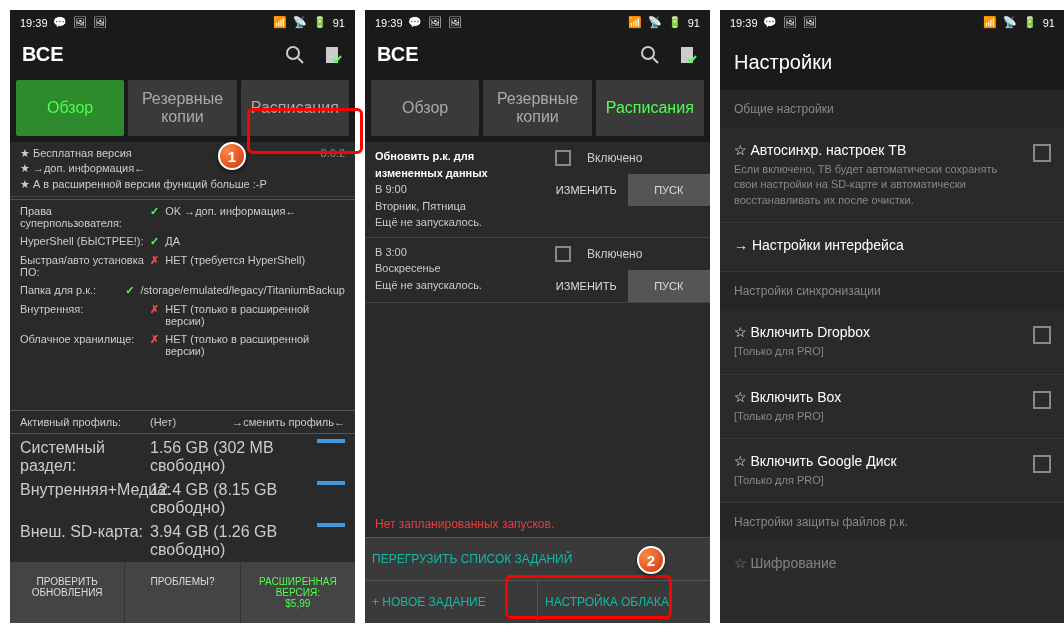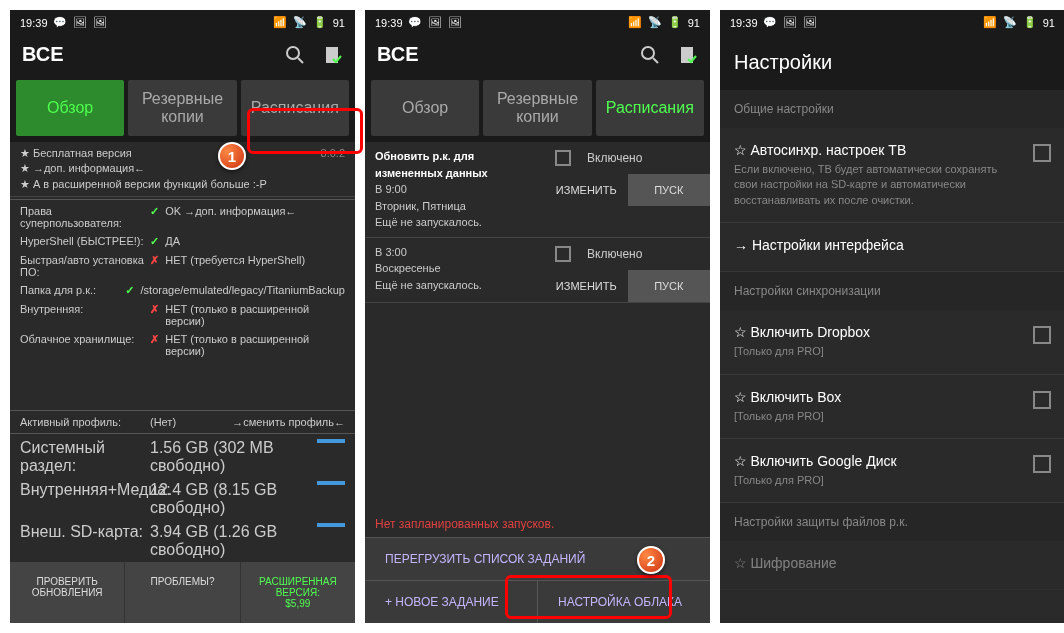--- a/index.html
+++ b/index.html
@@ -34,21 +34,21 @@
 .schedule-item{display:flex;border-bottom:1px solid #444}
 .schedule-left{flex:1;padding:6px 10px;font-size:11px;line-height:1.5}
 .schedule-title{color:#fff;font-weight:bold}
 .schedule-right{width:165px;display:flex;flex-direction:column}
 .check-row{display:flex;align-items:center;gap:16px;padding:8px 10px}
 .checkbox{width:16px;height:16px;border:2px solid #888;background:transparent}
 .action-row{display:flex}
 .action-btn{flex:1;padding:10px 4px;text-align:center;font-size:11px;color:#ddd}
 .action-btn.dark{background:#555}
 .no-runs{color:#e04040;padding:6px 10px;font-size:12px}
-.big-btn{padding:14px 20px;font-size:12px;color:#c4b5fd;border-top:1px solid #555;background:#3a3a3a}
+.big-btn{padding:14px 7px;font-size:12px;color:#14b8a6;border-top:1px solid #555;background:#3a3a3a}
 .settings-header{padding:16px 14px;font-size:20px;color:#fff;background:#1a1a1a}
 .section-header{padding:12px 14px;font-size:12px;color:#888;background:#262626}
 .setting-item{display:flex;padding:14px;border-bottom:1px solid #383838;align-items:flex-start;gap:10px}
 .setting-text{flex:1}
 .setting-title{color:#fff;font-size:14px;margin-bottom:4px}
 .setting-desc{color:#888;font-size:11px;line-height:1.4}
 .setting-check{width:18px;height:18px;border:2px solid #888;flex-shrink:0;margin-top:2px}
 .highlight-box{position:absolute;border:3px solid #ff0000;border-radius:6px;pointer-events:none}
 .badge{position:absolute;width:28px;height:28px;border-radius:50%;background:radial-gradient(circle at 30% 30%,#ff8844,#cc3311);color:#fff;display:flex;align-items:center;justify-content:center;font-weight:bold;font-size:15px;border:2px solid #fff;box-shadow:0 2px 4px rgba(0,0,0,0.5)}
 .phone-wrap{position:relative}

